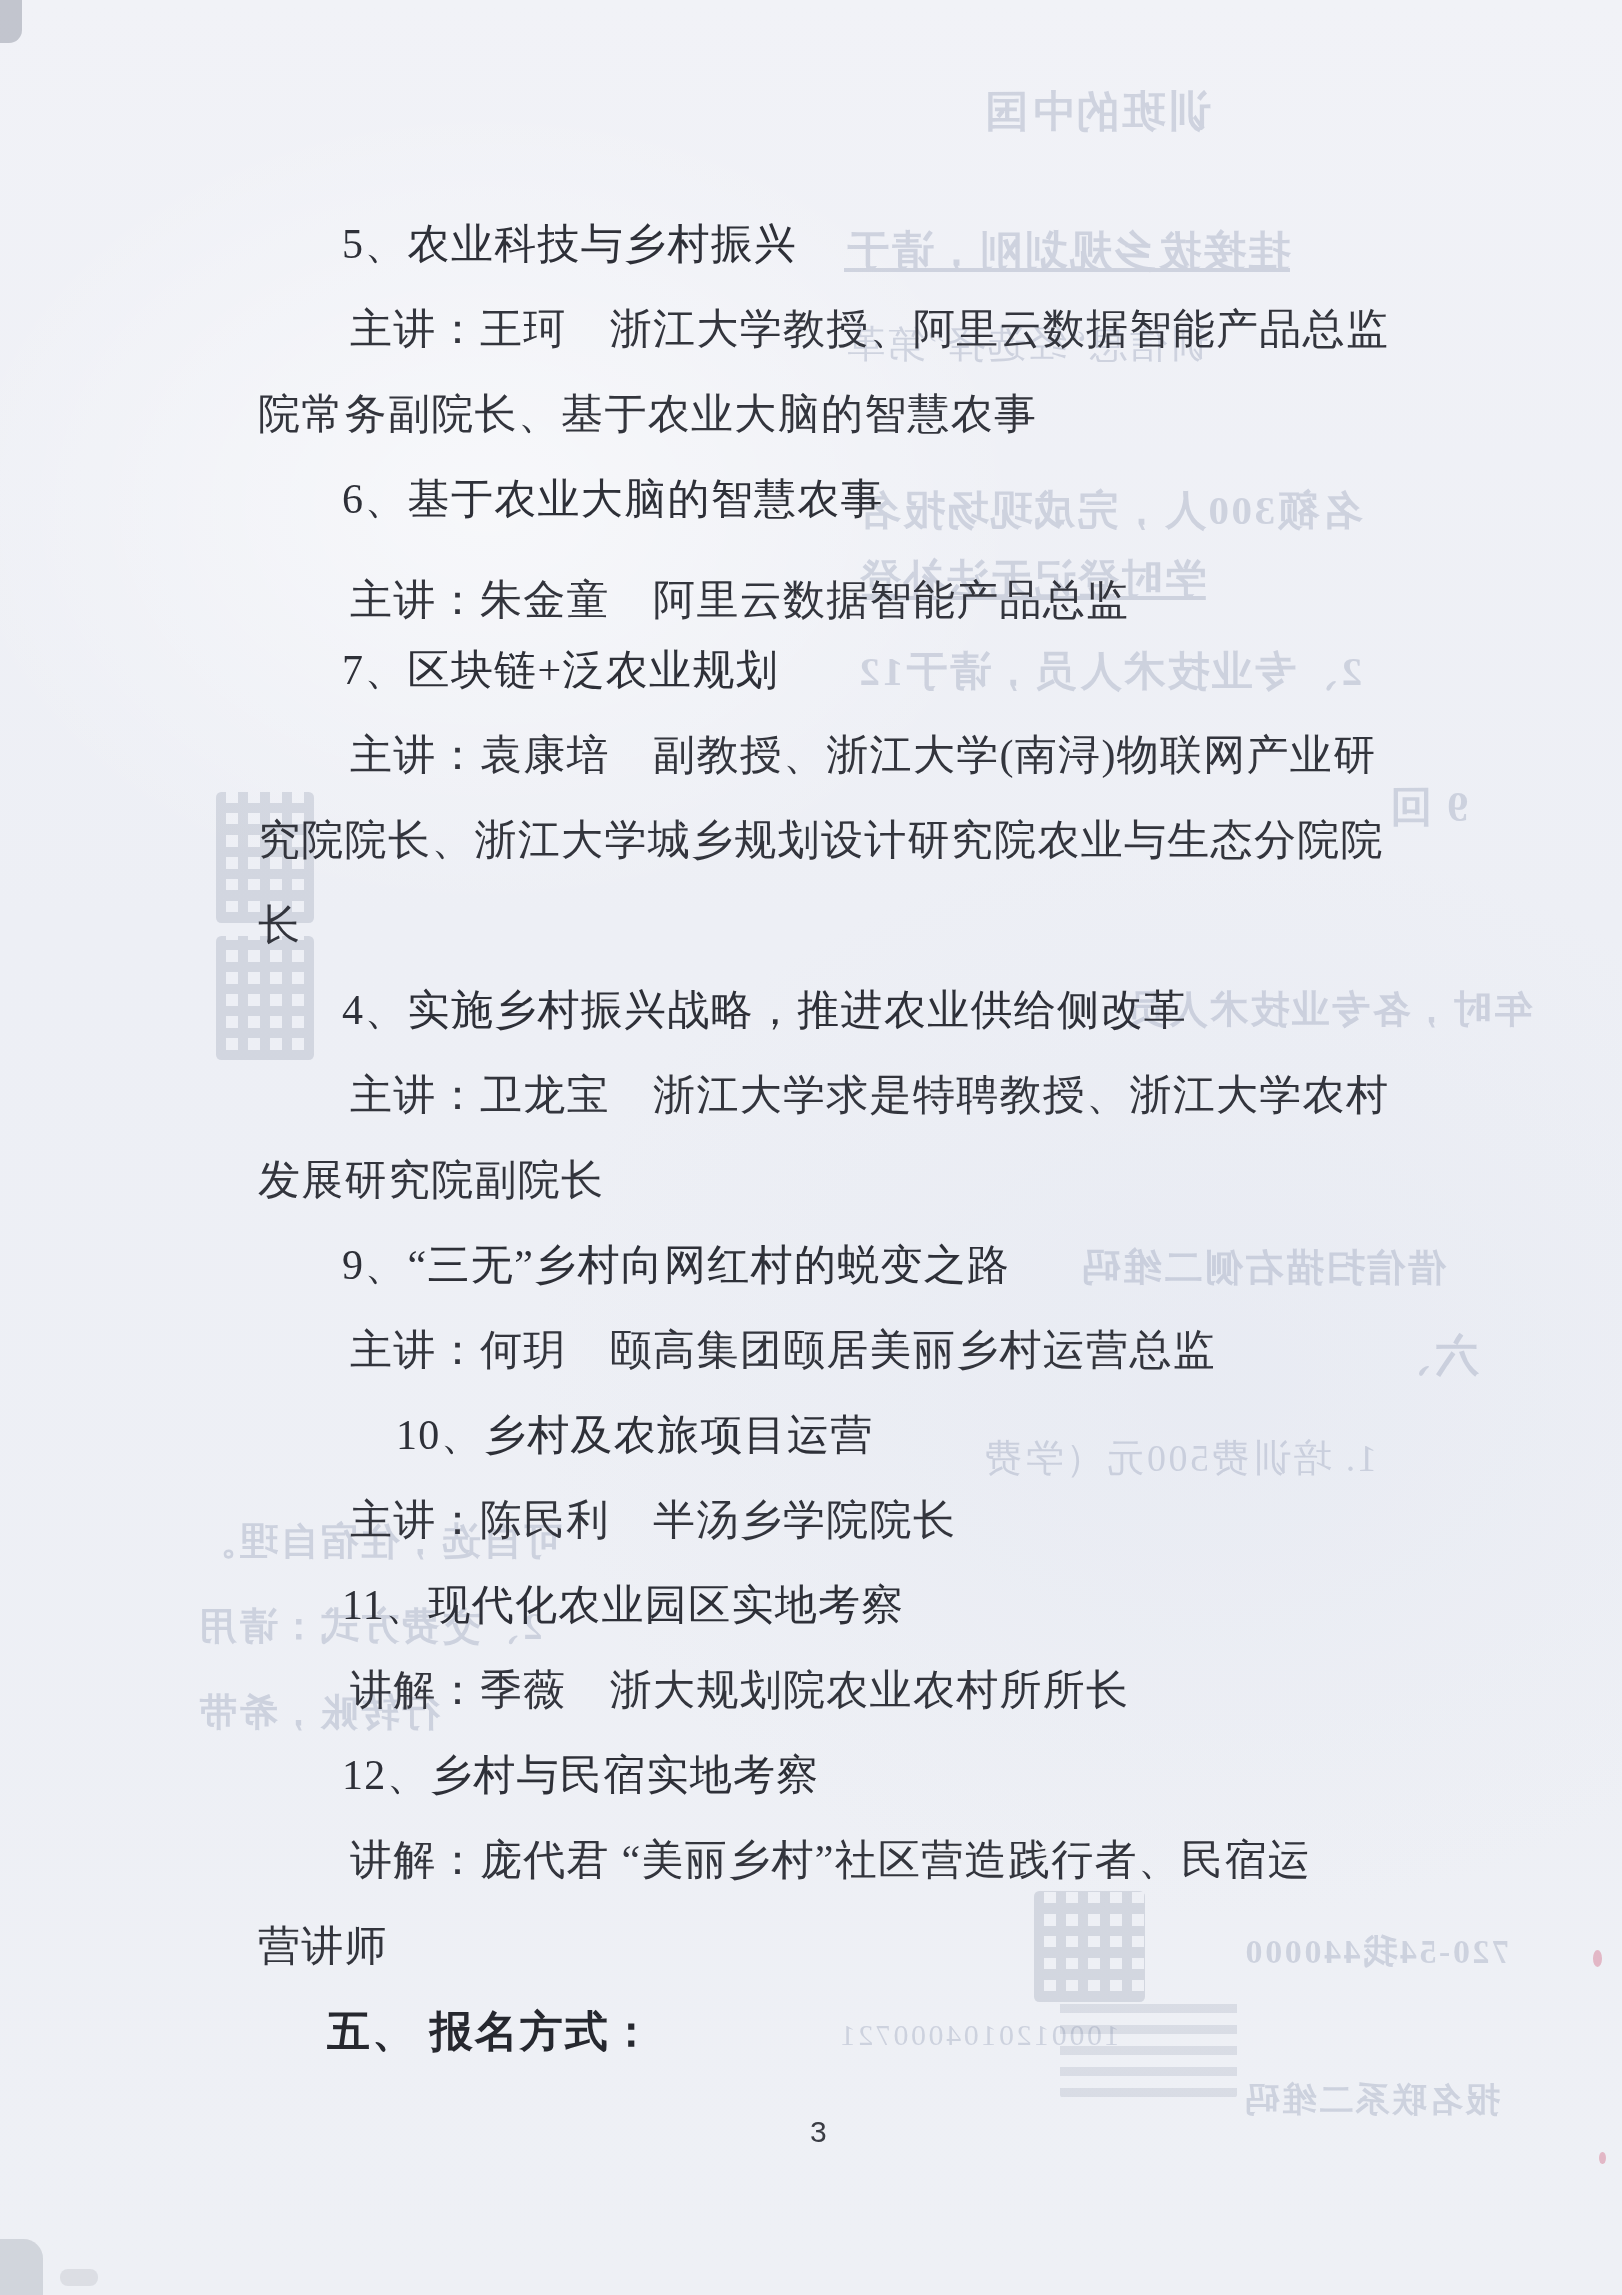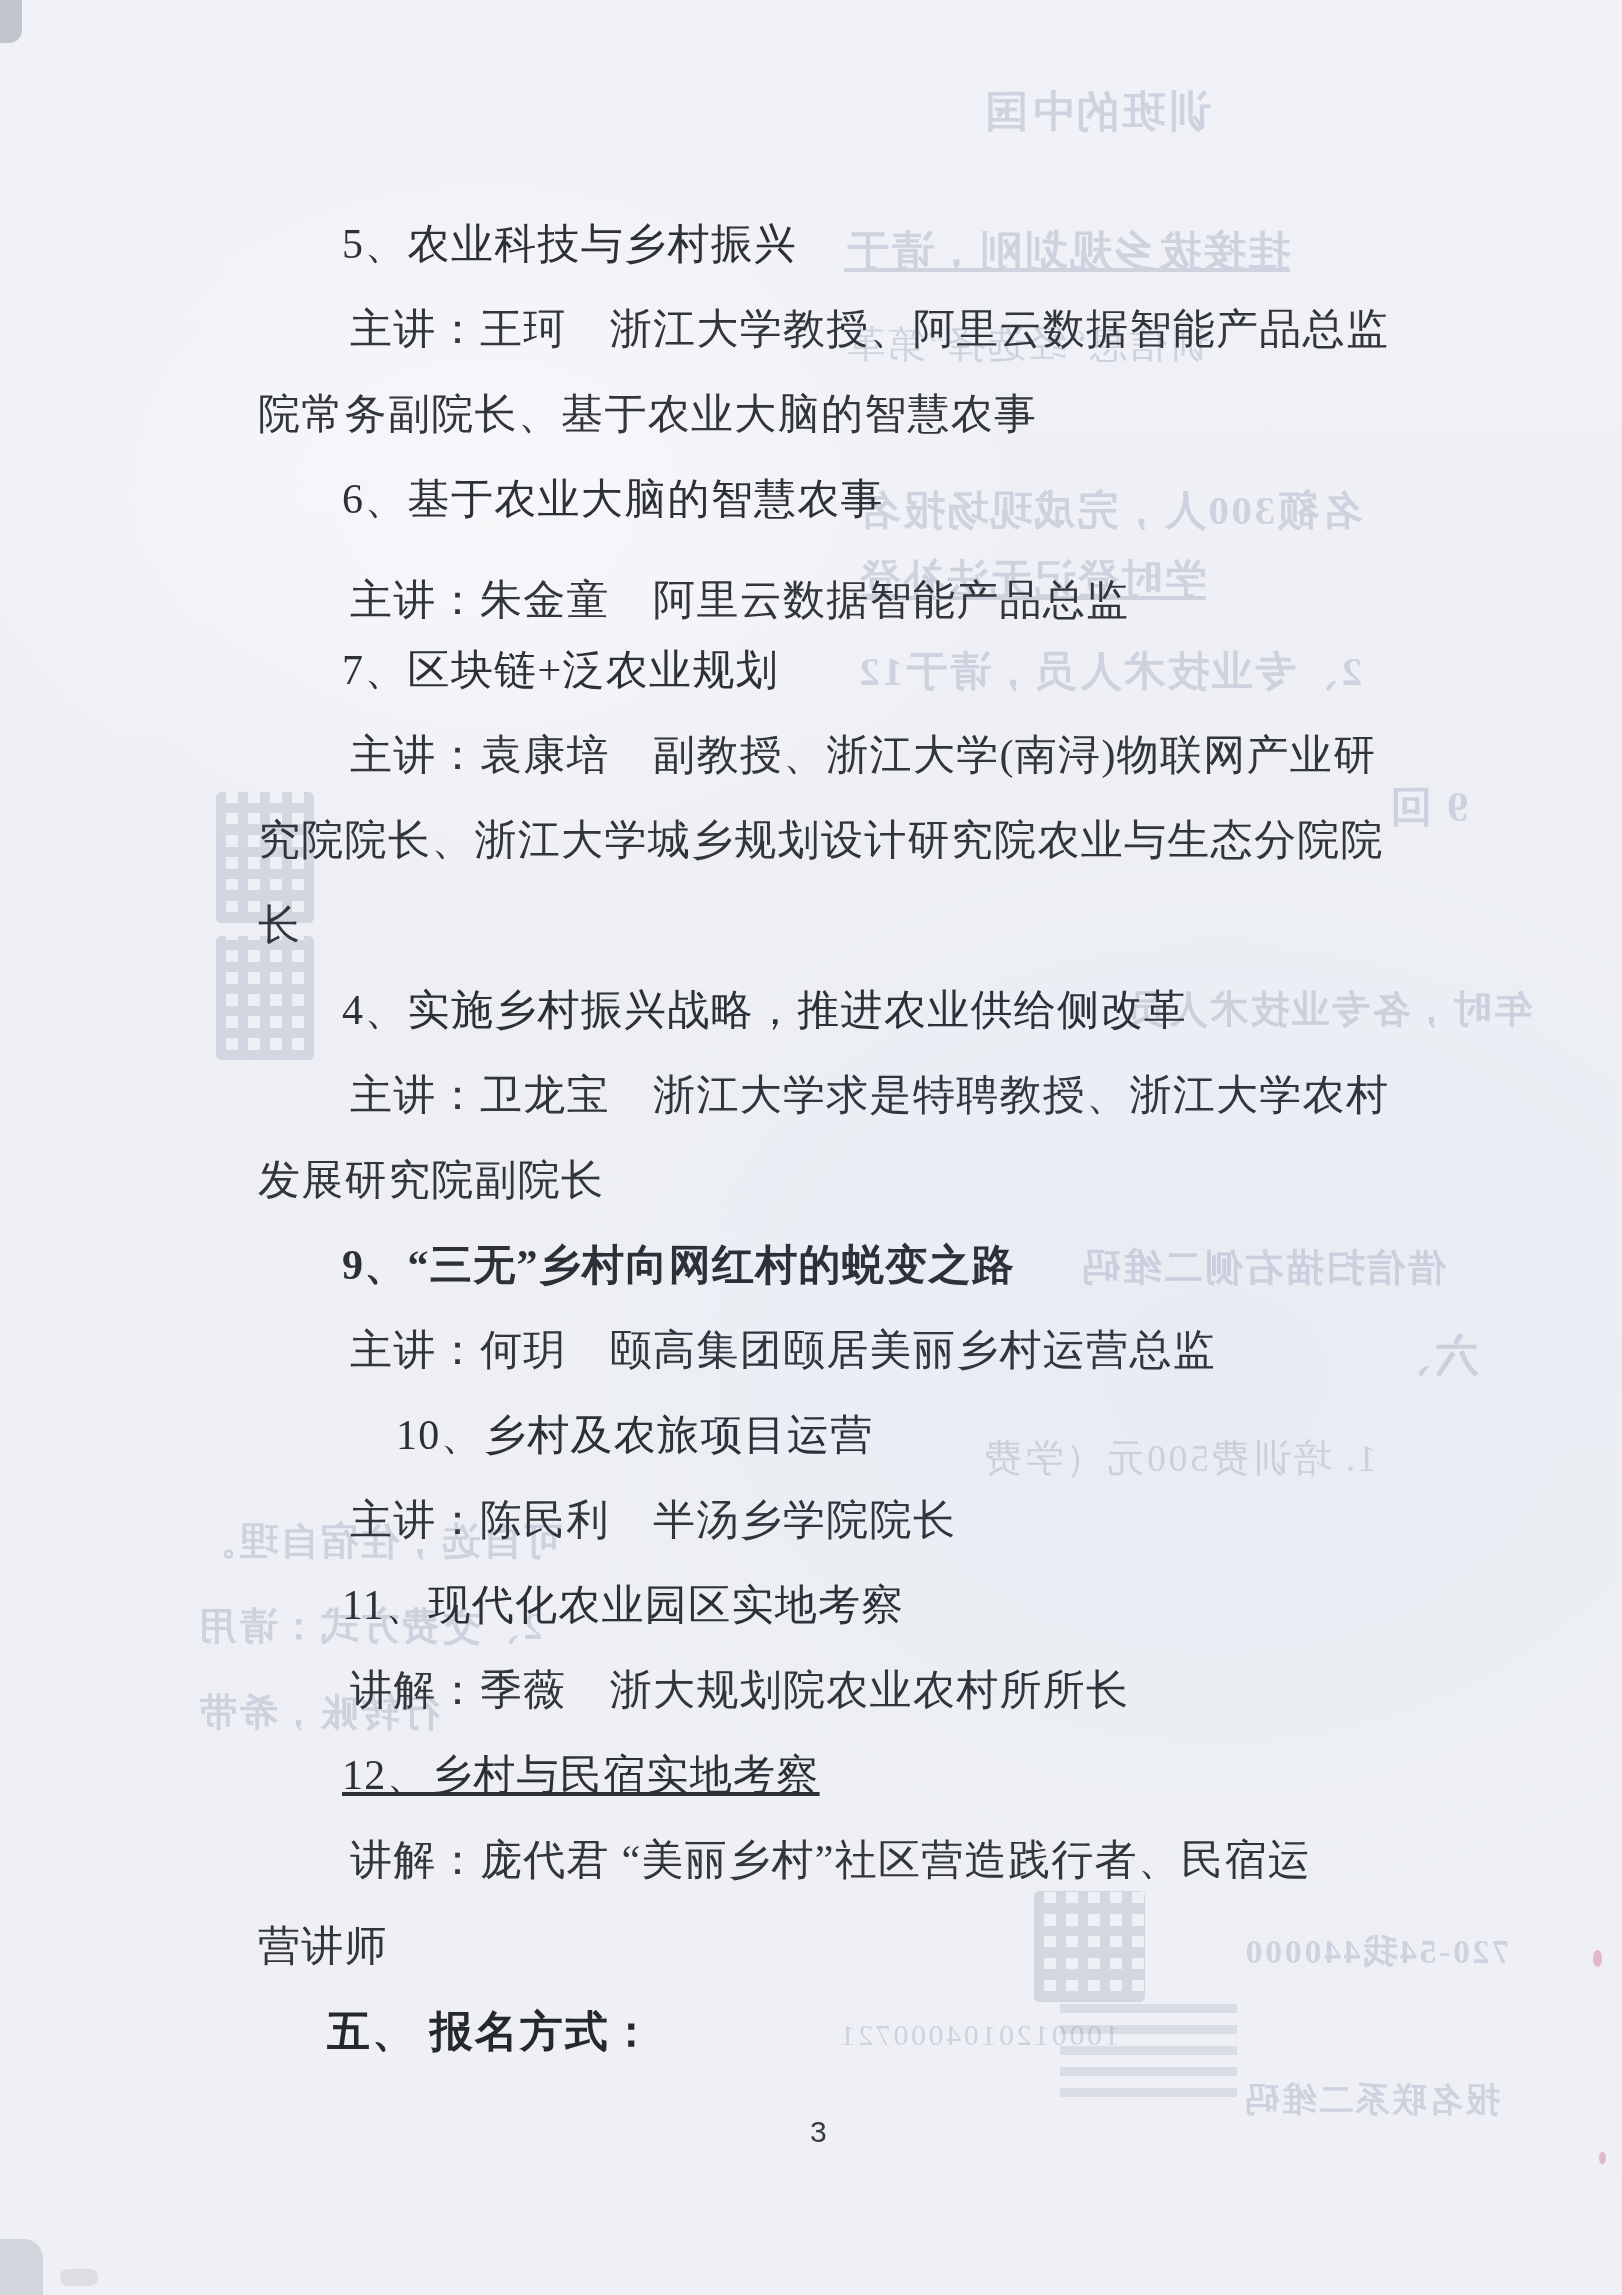--- a/index.html
+++ b/index.html
@@ -88,27 +88,27 @@
       <div class="line wrap" style="top: 372px; left: 258px;">院常务副院长、基于农业大脑的智慧农事</div>
       <div class="line topic" style="top: 457px; left: 342px;">6、基于农业大脑的智慧农事</div>
       <div class="line speaker" style="top: 558px; left: 350px;">主讲：朱金童　阿里云数据智能产品总监</div>
       <div class="line topic" style="top: 628px; left: 342px;">7、区块链+泛农业规划</div>
       <div class="line speaker" style="top: 713px; left: 350px;">主讲：袁康培　副教授、浙江大学(南浔)物联网产业研</div>
       <div class="line wrap" style="top: 798px; left: 258px;">究院院长、浙江大学城乡规划设计研究院农业与生态分院院</div>
       <div class="line wrap" style="top: 883px; left: 258px;">长</div>
       <div class="line topic" style="top: 968px; left: 342px;">4、实施乡村振兴战略，推进农业供给侧改革</div>
       <div class="line speaker" style="top: 1053px; left: 350px;">主讲：卫龙宝　浙江大学求是特聘教授、浙江大学农村</div>
       <div class="line wrap" style="top: 1138px; left: 258px;">发展研究院副院长</div>
-      <div class="line topic" style="top: 1223px; left: 342px; font-weight: bold;">9、“三无”乡村向网红村的蜕变之路</div>
+      <div class="line topic" style="top: 1223px; left: 342px;">9、“三无”乡村向网红村的蜕变之路</div>
       <div class="line speaker" style="top: 1308px; left: 350px;">主讲：何玥　颐高集团颐居美丽乡村运营总监</div>
       <div class="line topic" style="top: 1393px; left: 358px; margin-left: 38px;">10、乡村及农旅项目运营</div>
       <div class="line speaker" style="top: 1478px; left: 350px;">主讲：陈民利　半汤乡学院院长</div>
       <div class="line topic" style="top: 1563px; left: 342px;">11、现代化农业园区实地考察</div>
       <div class="line speaker" style="top: 1648px; left: 350px;">讲解：季薇　浙大规划院农业农村所所长</div>
-      <div class="line topic" style="top: 1733px; left: 342px; text-decoration: underline;">12、乡村与民宿实地考察</div>
+      <div class="line topic" style="top: 1733px; left: 342px;">12、乡村与民宿实地考察</div>
       <div class="line speaker" style="top: 1818px; left: 350px;">讲解：庞代君 “美丽乡村”社区营造践行者、民宿运</div>
       <div class="line wrap" style="top: 1904px; left: 258px;">营讲师</div>
       <div class="line heading" style="top: 1989px; left: 327px;">五、 报名方式：</div>
     </div>
 
   <div class="pagenum" style="left:810px;top:2115px;">3</div>
 
   <div class="smudge tl"></div>
   <div class="smudge bl"></div>
   <div class="smudge bs"></div>

